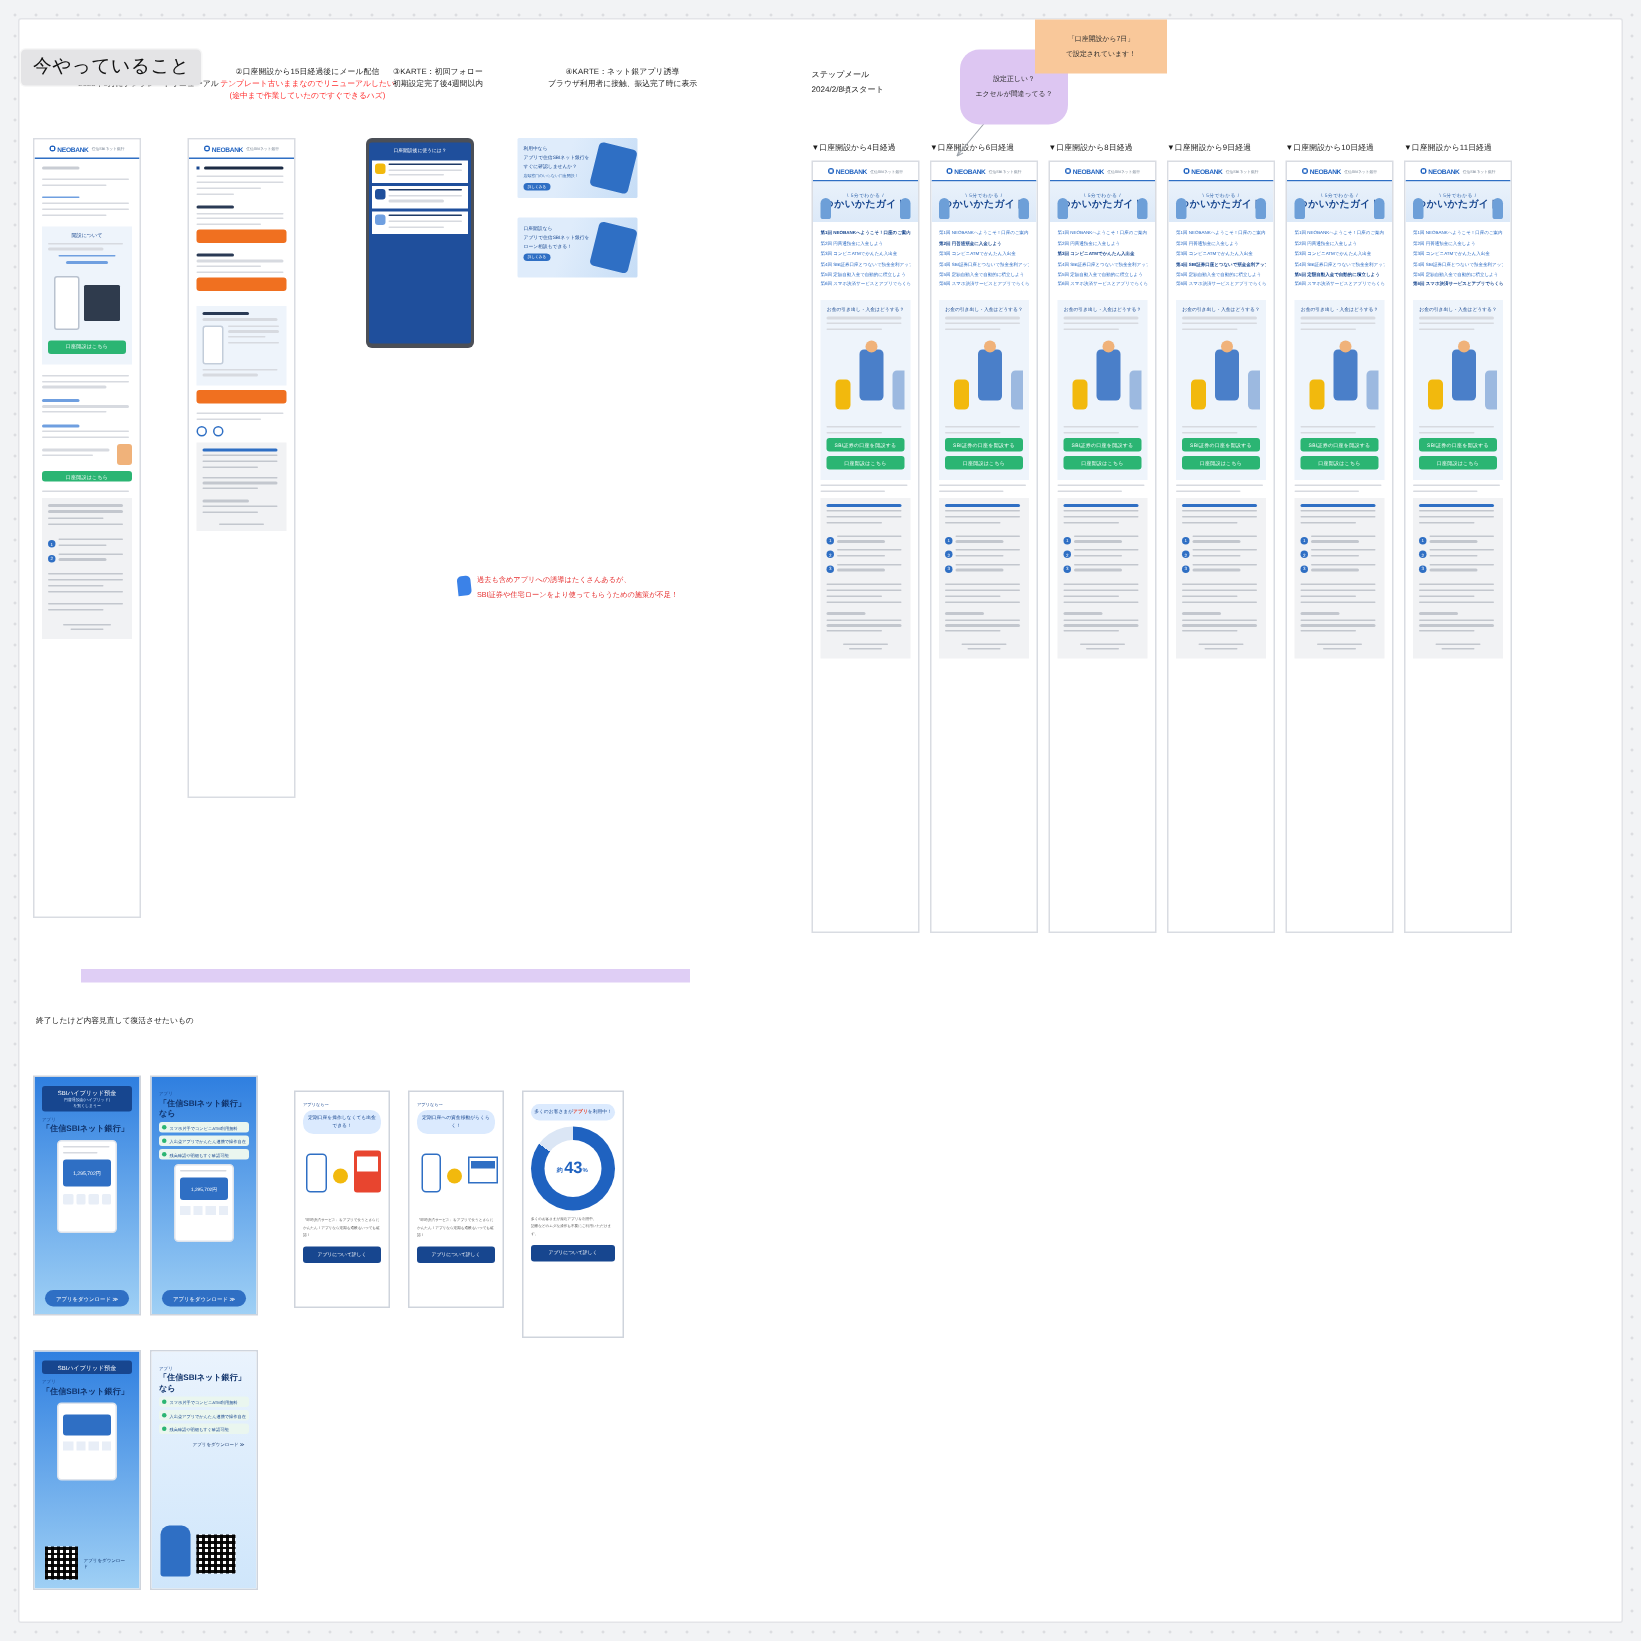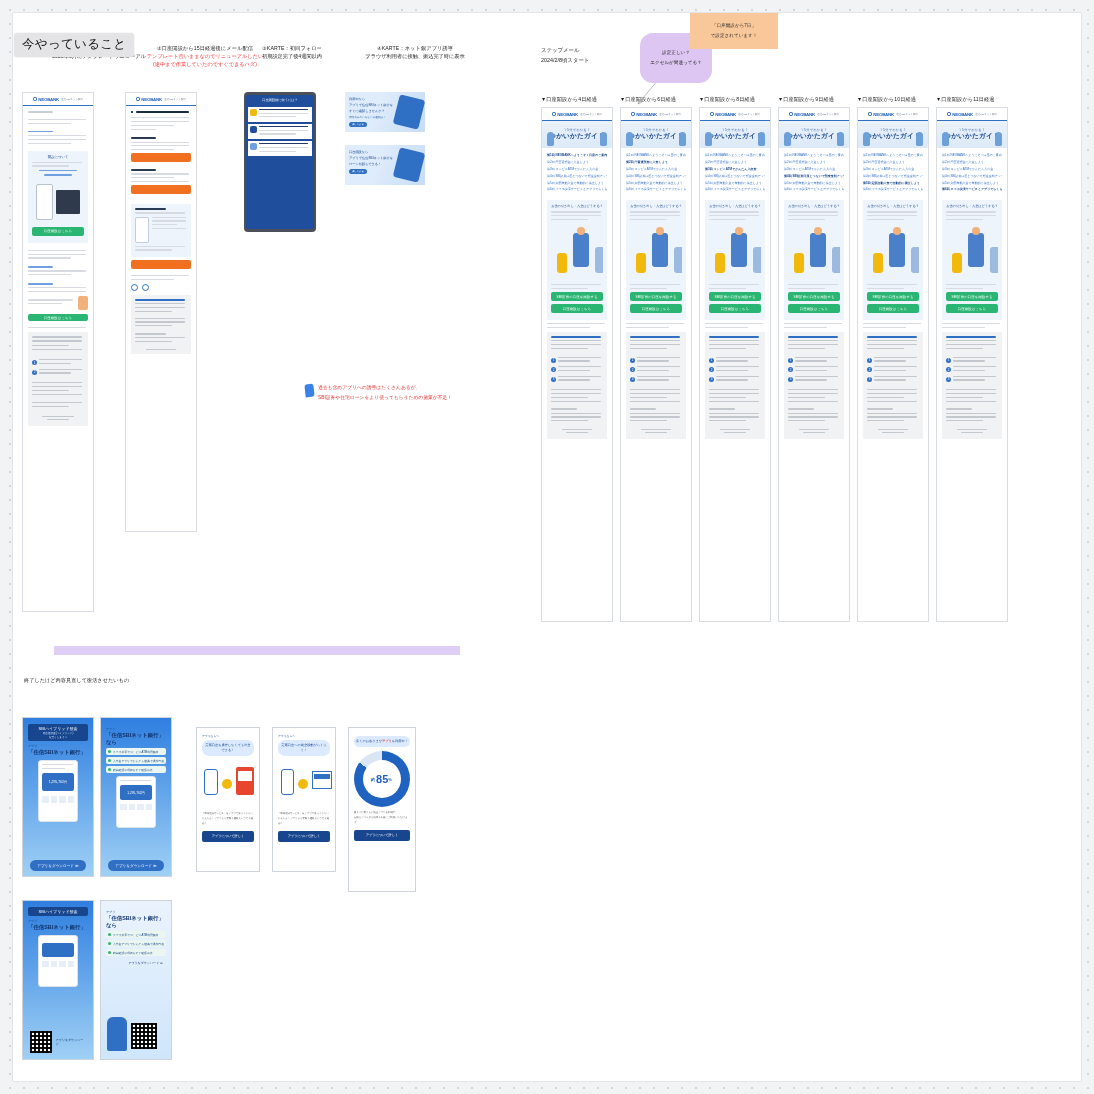--- a/index.html
+++ b/index.html
@@ -1027,21 +1027,21 @@
   <div class="cta2">アプリについて詳しく</div>
 </div>
 
 <div class="ad2" style="left:348px;top:727px;width:68px;height:165px;">
   <div class="pill">
     <span>多くのお客さまが</span><span style="color:#e8452f;font-weight:bold">アプリ</span><span>を利用中！</span>
   </div>
   <div class="donut">
     <div class="hole">
       <small>約</small>
-        <span>85</span>
+        <span>43</span>
         <small>%</small>
     </div>
   </div>
   <div class="cap">多くのお客さまが振込アプリを利用中。</div>
   <div class="cap">記帳などのムダな操作も不要にご利用いただけま</div>
   <div class="cap">す。</div>
   <div class="cta2">アプリについて詳しく</div>
 </div>
 
 <div class="ad" style="left:22px;top:900px;width:72px;height:160px;">

